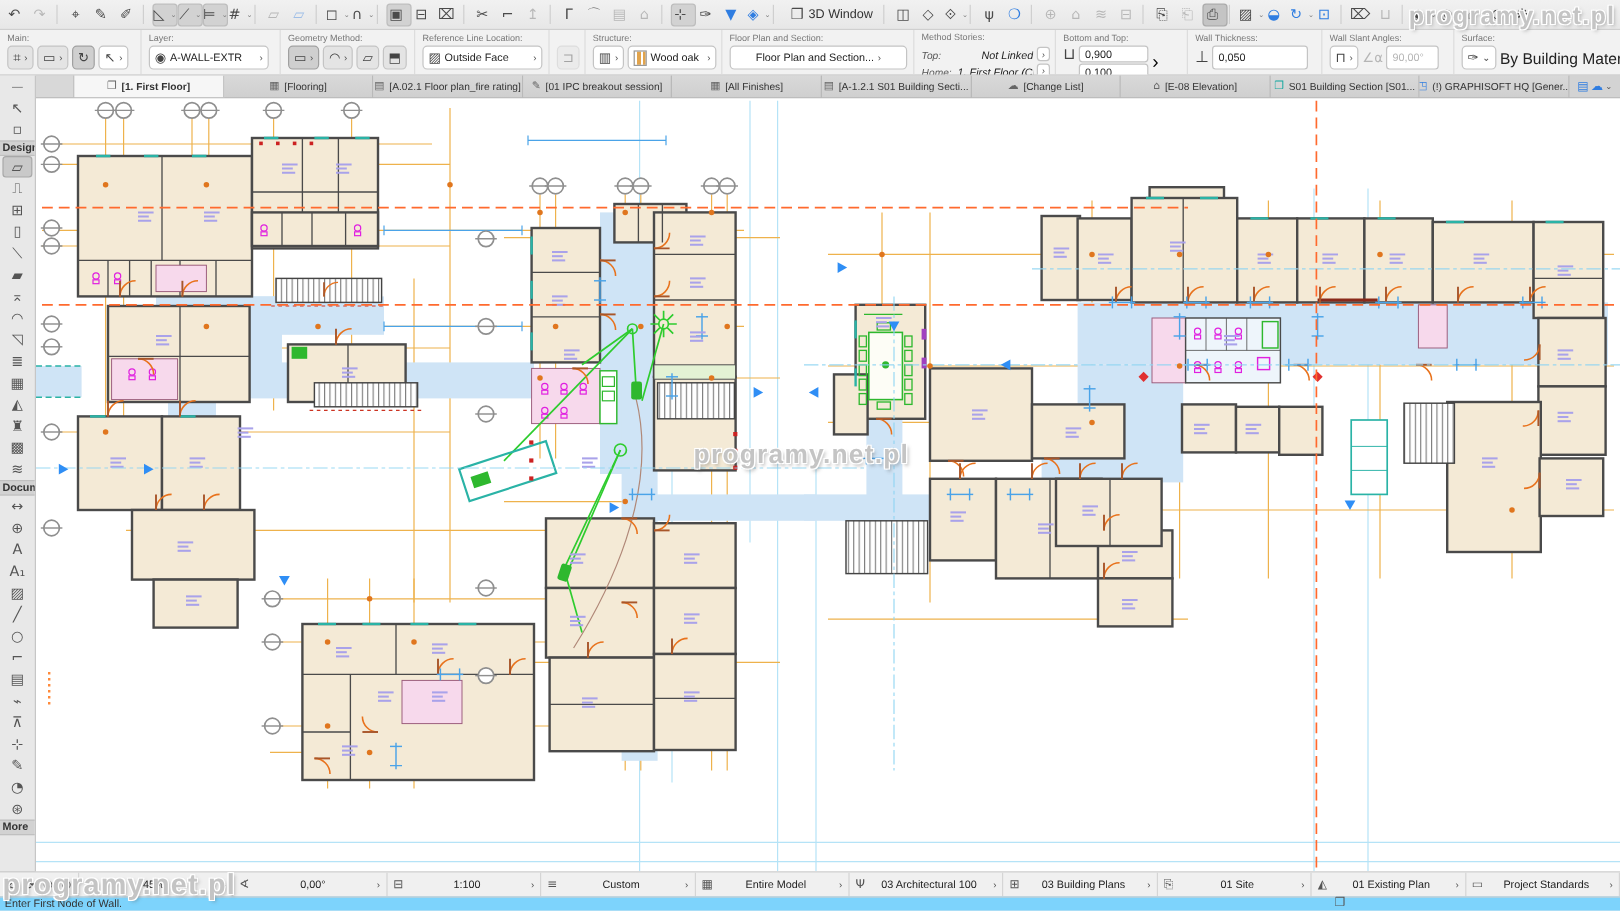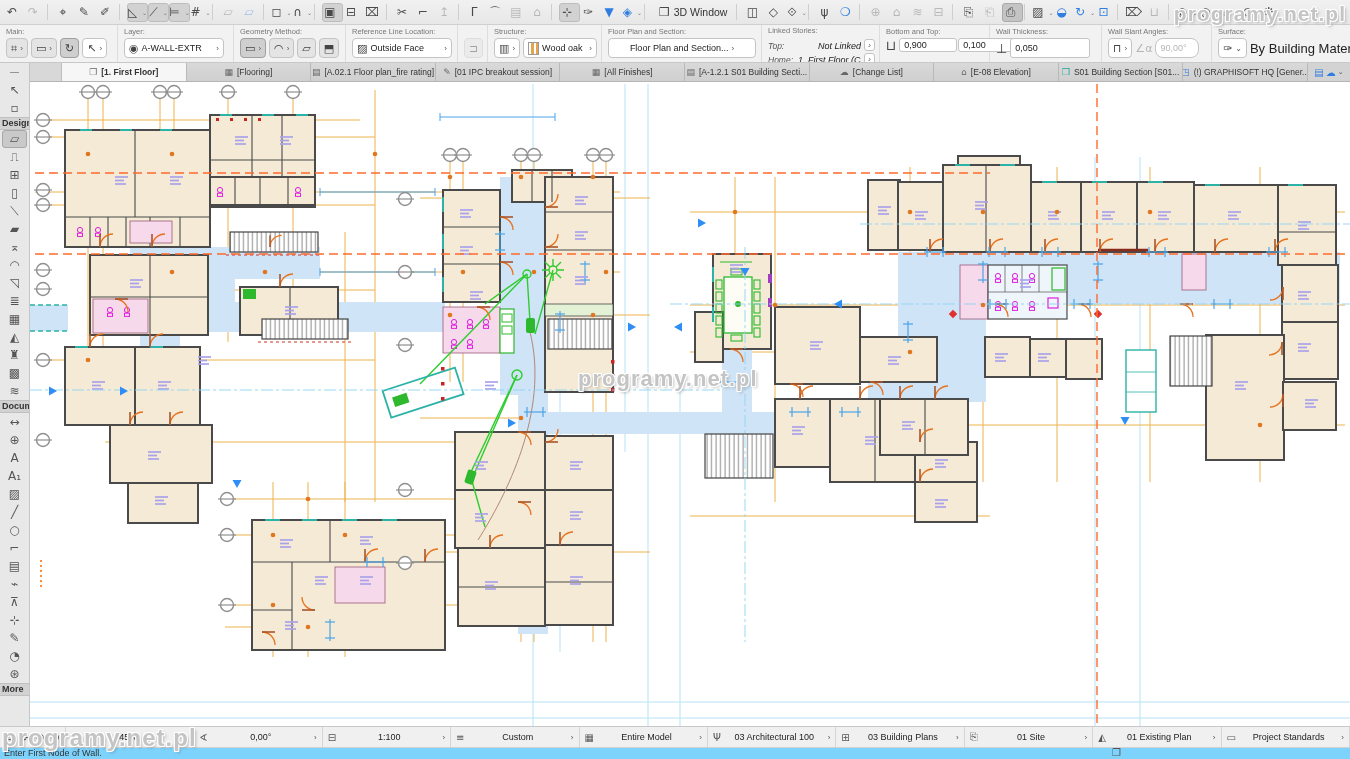--- a/index.html
+++ b/index.html
@@ -36,21 +36,21 @@
   .pill.sel { background:#cfcfcf; border-color:#a0a0a0; }
   .pill.dis { opacity:.45; }
   .minirow { display:flex; height:14px; align-items:flex-end;font-style:italic; }
   .minirow .ml { font-size:8.5px; color:#555; width:30px; }
   .minirow .mv { font-size:9px; color:#222; flex:1; text-align:right; white-space:nowrap; overflow:hidden; }
   .minirow .mc { font-size:8px; color:#555; border:1px solid #c4c4c4; border-radius:3px; background:#fff;
     width:11px; height:12px; text-align:center; line-height:11px; margin-left:3px; }
   .inp { background:#fff; border:1px solid #c4c4c4; border-radius:3px; font-size:9px; color:#222;
     padding:1px 4px; height:14px; display:flex; align-items:center; }
   .inp.big { height:20px;text-align:center; }
-  .inp.dis { color:#b5b5b5;border-radius:8px; }
+  .inp.dis { color:#b5b5b5; }
   .wood { width:11px; height:13px; border:1px solid #999;
     background:repeating-linear-gradient(90deg,#fff 0 2px,#e2a44c 2px 5px); }
 
   
   .workrow { flex:1; display:flex; min-height:0; }
   .sidebar { width:30px; background:#e8e8e8; border-right:1px solid #c6c6c6; display:flex; flex-direction:column; overflow:hidden; }
   .rightcol { flex:1; display:flex; flex-direction:column; min-width:0; }
   .tabbar { height:19px; background:#cdcdcd; display:flex; align-items:stretch; border-bottom:1px solid #b5b5b5; }
   .tabspacer { width:32px; border-right:1px solid #bdbdbd; background:#d8d8d8; }
   .tab { flex:1; display:flex; align-items:center; justify-content:center; gap:4px;
@@ -524,37 +524,37 @@
     <div class="sec" style="width:160px">
       <div class="lab">Floor Plan and Section:</div>
       <div class="row">
         <span class="pill" style="width:148px;justify-content:center">
           <span>Floor Plan and Section...</span>
           <span class="chv">›</span>
         </span>
       </div>
     </div>
     <div class="sec" style="width:118px;padding-top:1px">
-      <div class="lab">Linked Stories:</div>
+      <div class="lab">Method Stories:</div>
       <div class="minirow">
         <span class="ml">Top:</span>
         <span class="mv">Not Linked</span>
         <span class="mc">›</span>
       </div>
       <div class="minirow">
         <span class="ml">Home:</span>
         <span class="mv">1. First Floor (Curr...</span>
         <span class="mc">›</span>
       </div>
     </div>
     <div class="sec" style="width:110px">
       <div class="lab">Bottom and Top:</div>
       <div class="row" style="align-items:flex-start">
         <span class="pg" style="font-family:'DejaVu Sans',sans-serif;font-size:13px;color:#444">⊔</span>
-        <span style="display:flex;flex-direction:row;gap:1px">
+        <span style="display:flex;flex-direction:column;gap:1px">
           <span class="inp" style="width:58px">0,900</span>
           <span class="inp" style="width:58px">0,100</span>
         </span>
         <span class="mc" style="margin-top:6px">›</span>
       </div>
     </div>
     <div class="sec" style="width:112px">
       <div class="lab">Wall Thickness:</div>
       <div class="row">
         <span class="pg" style="font-family:'DejaVu Sans',sans-serif;font-size:13px;color:#444">⊥</span>

